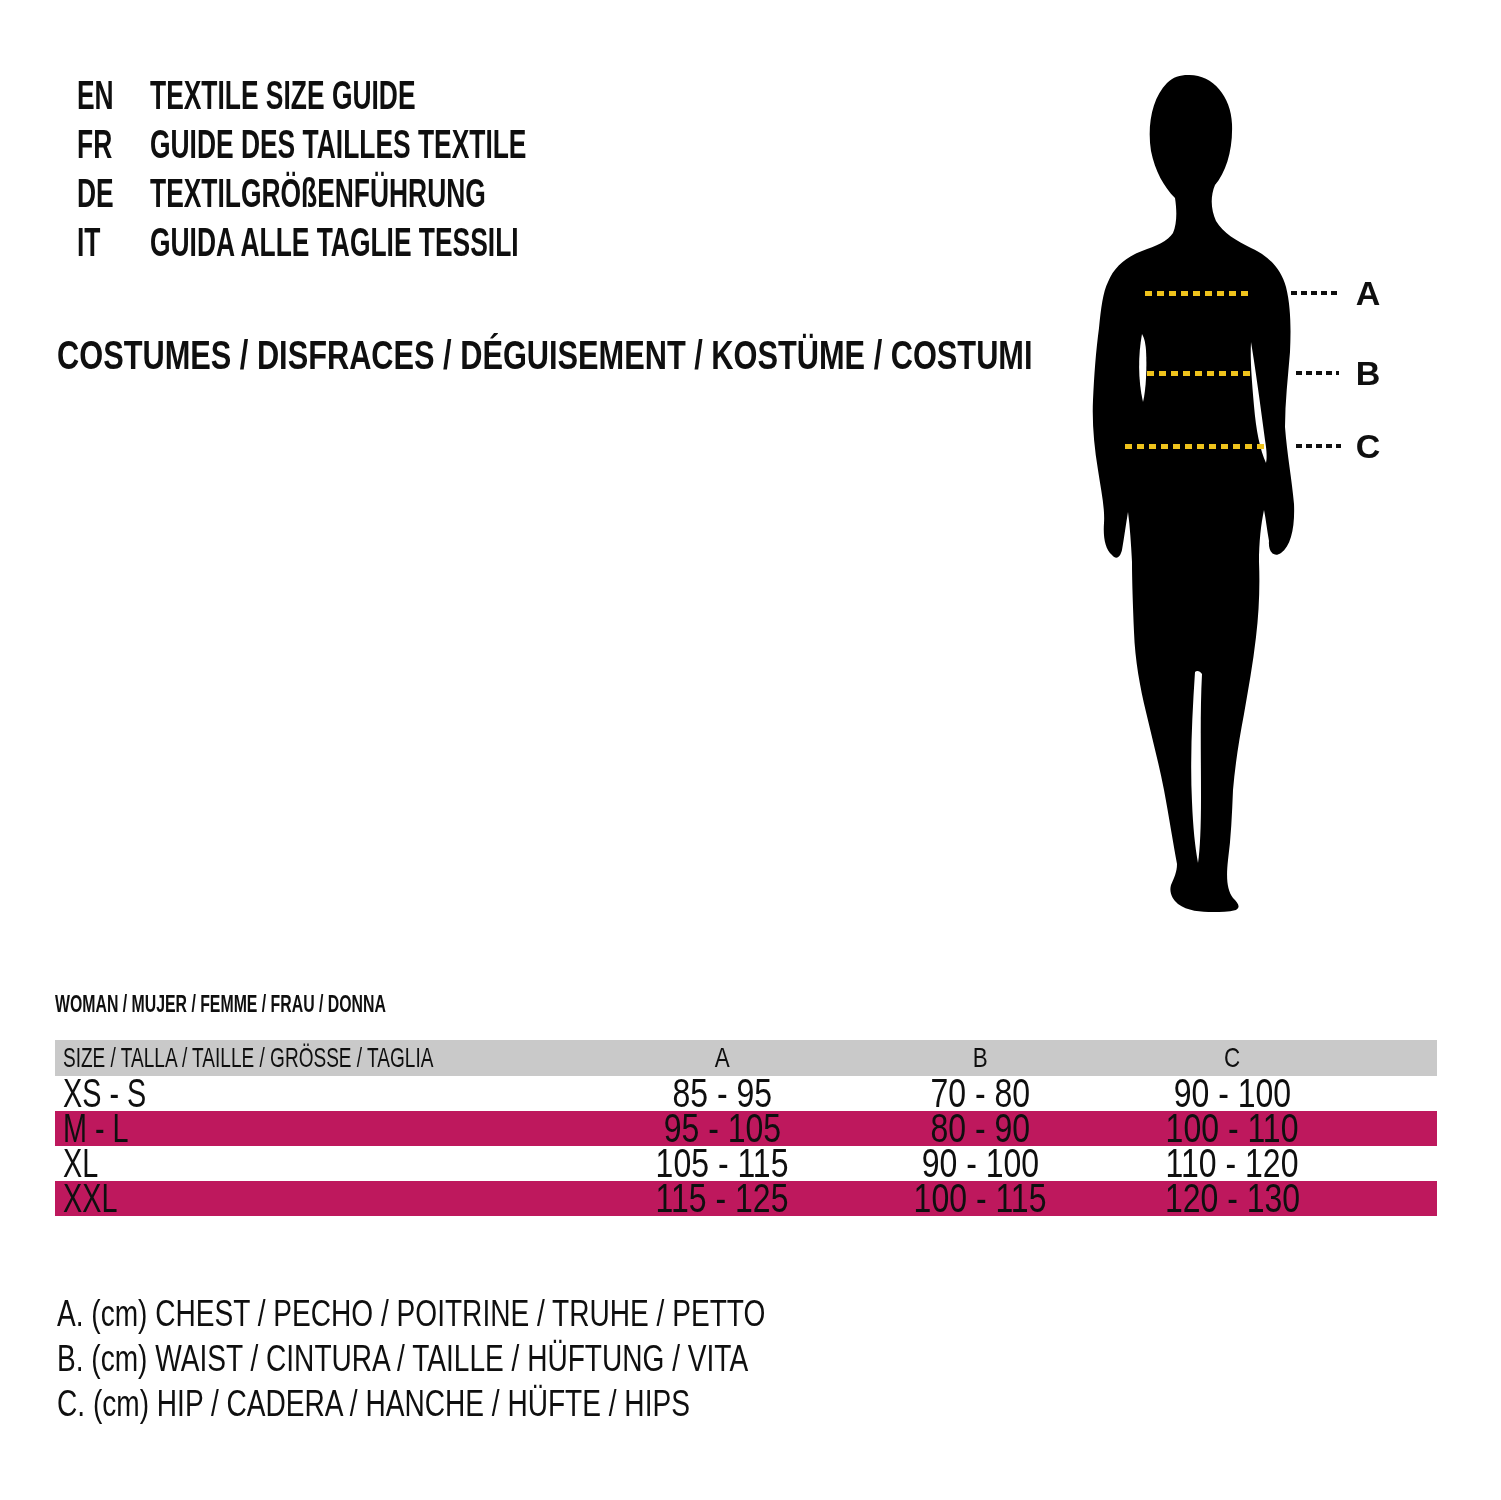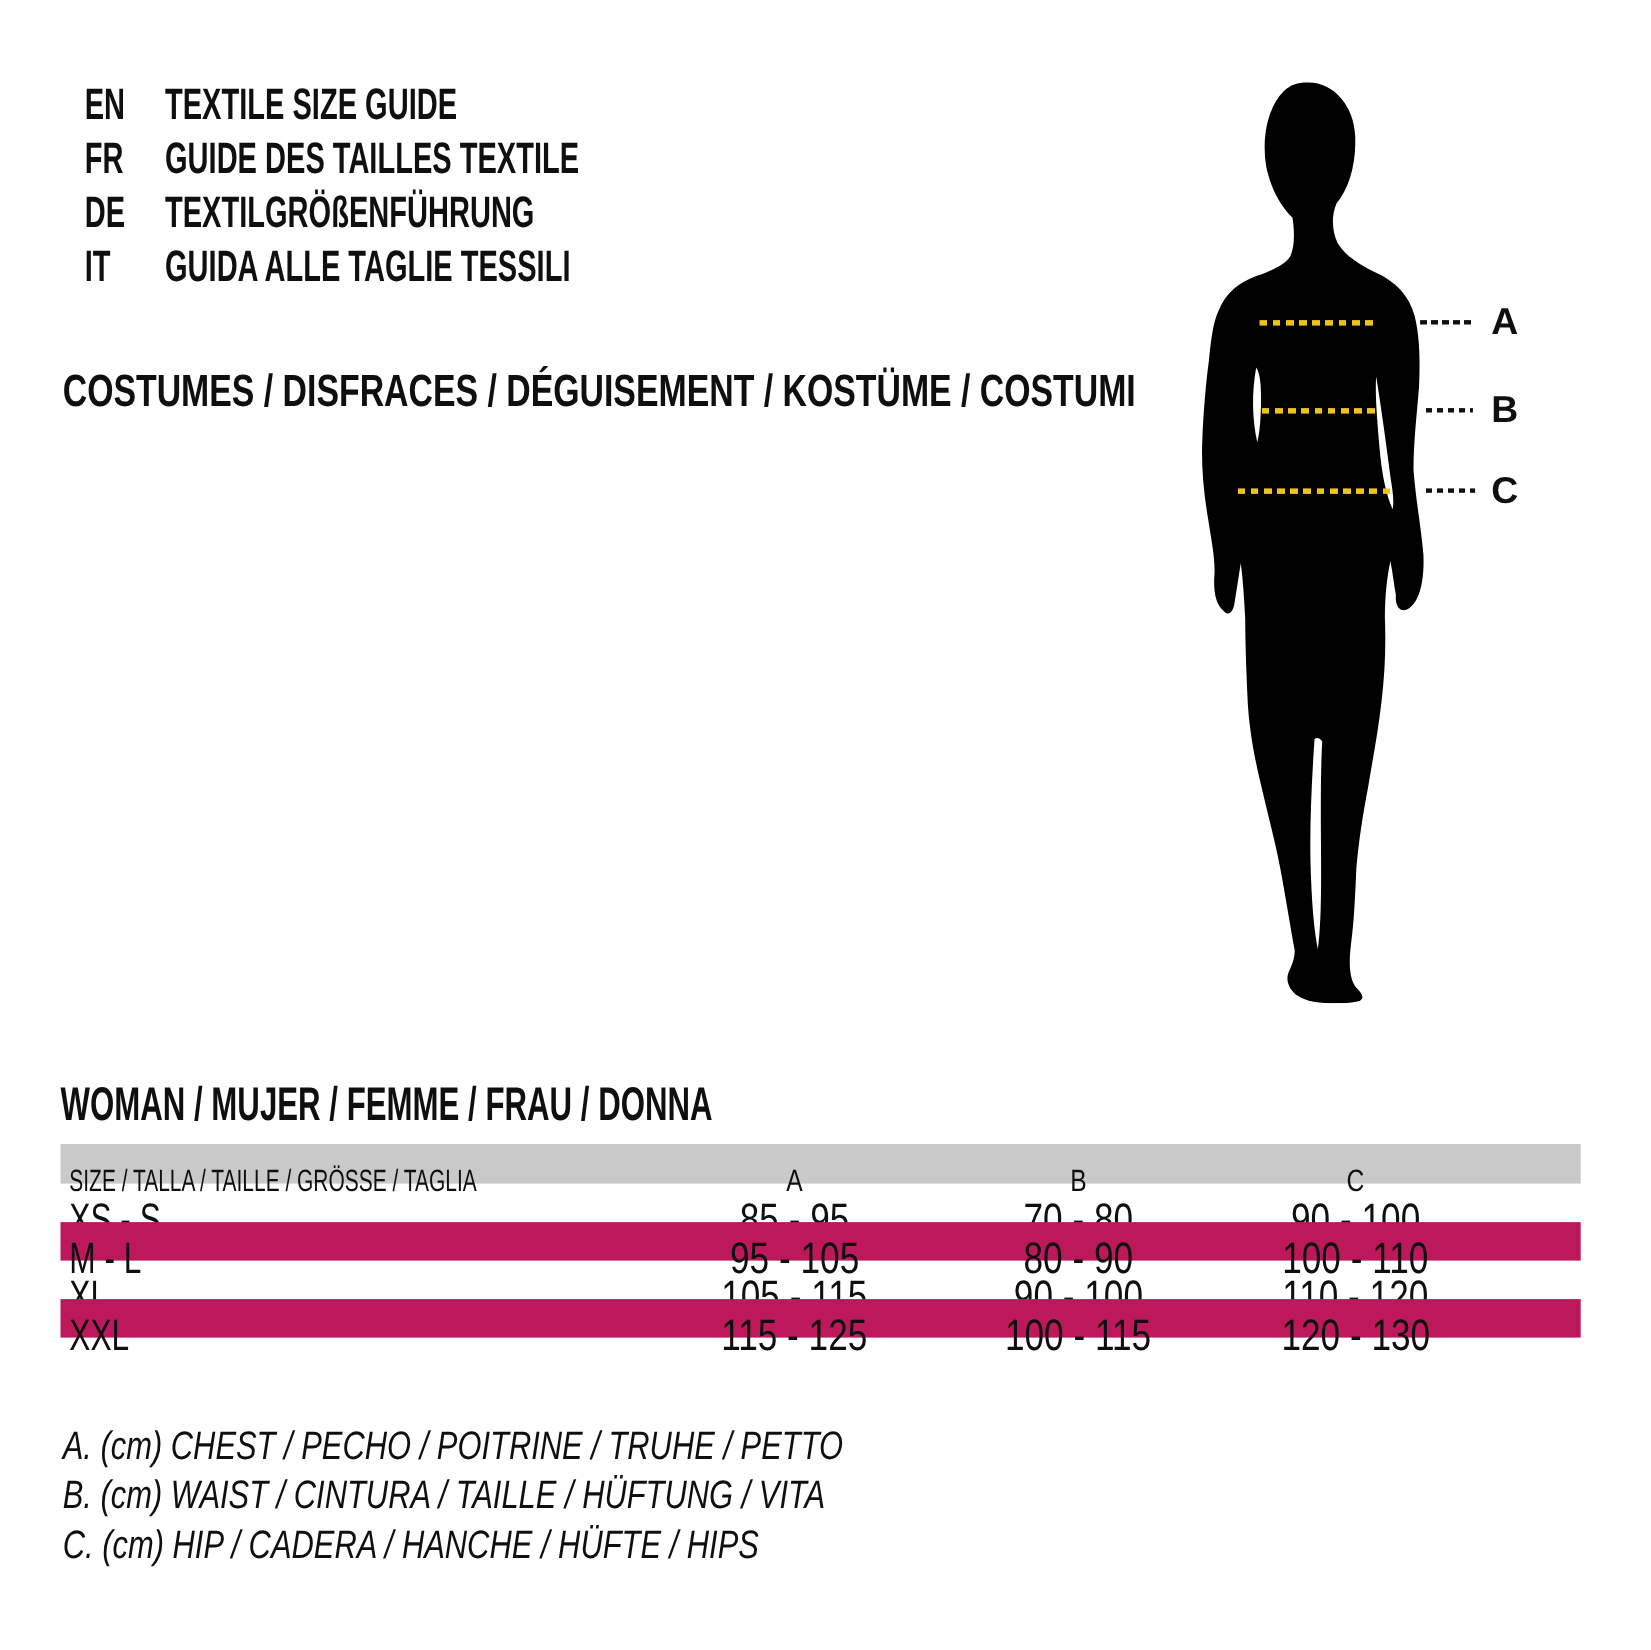--- a/index.html
+++ b/index.html
@@ -18,37 +18,37 @@
   
   .title{position:absolute;left:57px;top:332px;font-size:41px;font-weight:700;line-height:46px;text-decoration:underline;}
 
   
   .figure{position:absolute;left:1085px;top:72px;width:215px;height:840px;}
   .dash-y{position:absolute;height:5px;background:repeating-linear-gradient(90deg,var(--yellow) 0 7px,transparent 7px 12px);}
   .dash-k{position:absolute;height:4px;background:repeating-linear-gradient(90deg,#0f0f0f 0 6px,transparent 6px 10px);}
   .mlabel{position:absolute;width:36px;text-align:center;font-size:34px;font-weight:700;line-height:34px;}
 
   
-  .woman-title{position:absolute;left:55px;top:984px;font-size:43px;font-weight:700;line-height:40px;}
+  .woman-title{position:absolute;left:55px;top:984px;font-size:24px;font-weight:700;line-height:40px;}
 
   
   .size-table{position:absolute;left:55px;top:1040px;width:1382px;}
   .t-row{position:relative;width:100%;height:35px;}
   .t-row.head{height:36px;background:#c9c9c9;font-size:28px;}
   .t-row.stripe{background:#be185d;}
   .t-row{font-size:40px;}
-  .cell{position:absolute;top:16px;height:100%;display:flex;align-items:center;text-align:right;}
+  .cell{position:absolute;top:0;height:100%;display:flex;align-items:center;text-align:right;}
   .cell.size{left:8px;width:540px;justify-content:flex-start;}
   .cell.ca{left:560px;width:215px;justify-content:center;}
   .cell.cb{left:818px;width:215px;justify-content:center;}
   .cell.cc{left:1070px;width:215px;justify-content:center;}
 
   
   .legend{position:absolute;left:57px;top:1291px;}
-  .legend-line{height:45px;line-height:45px;font-size:36px;font-weight:400;font-style:italic;}
+  .legend-line{height:45px;line-height:45px;font-size:36px;font-weight:400;}
 </style>
 </head>
 <body>
 
 <div class="page" style="--yellow:#EFC31C">
 
   <div class="langs">
     <div class="lang-row">
       <span class="lang-code"><span class="cn" style="--sx:.66">EN</span></span>
       <span class="cn" style="--sx:.66">TEXTILE SIZE GUIDE</span>

